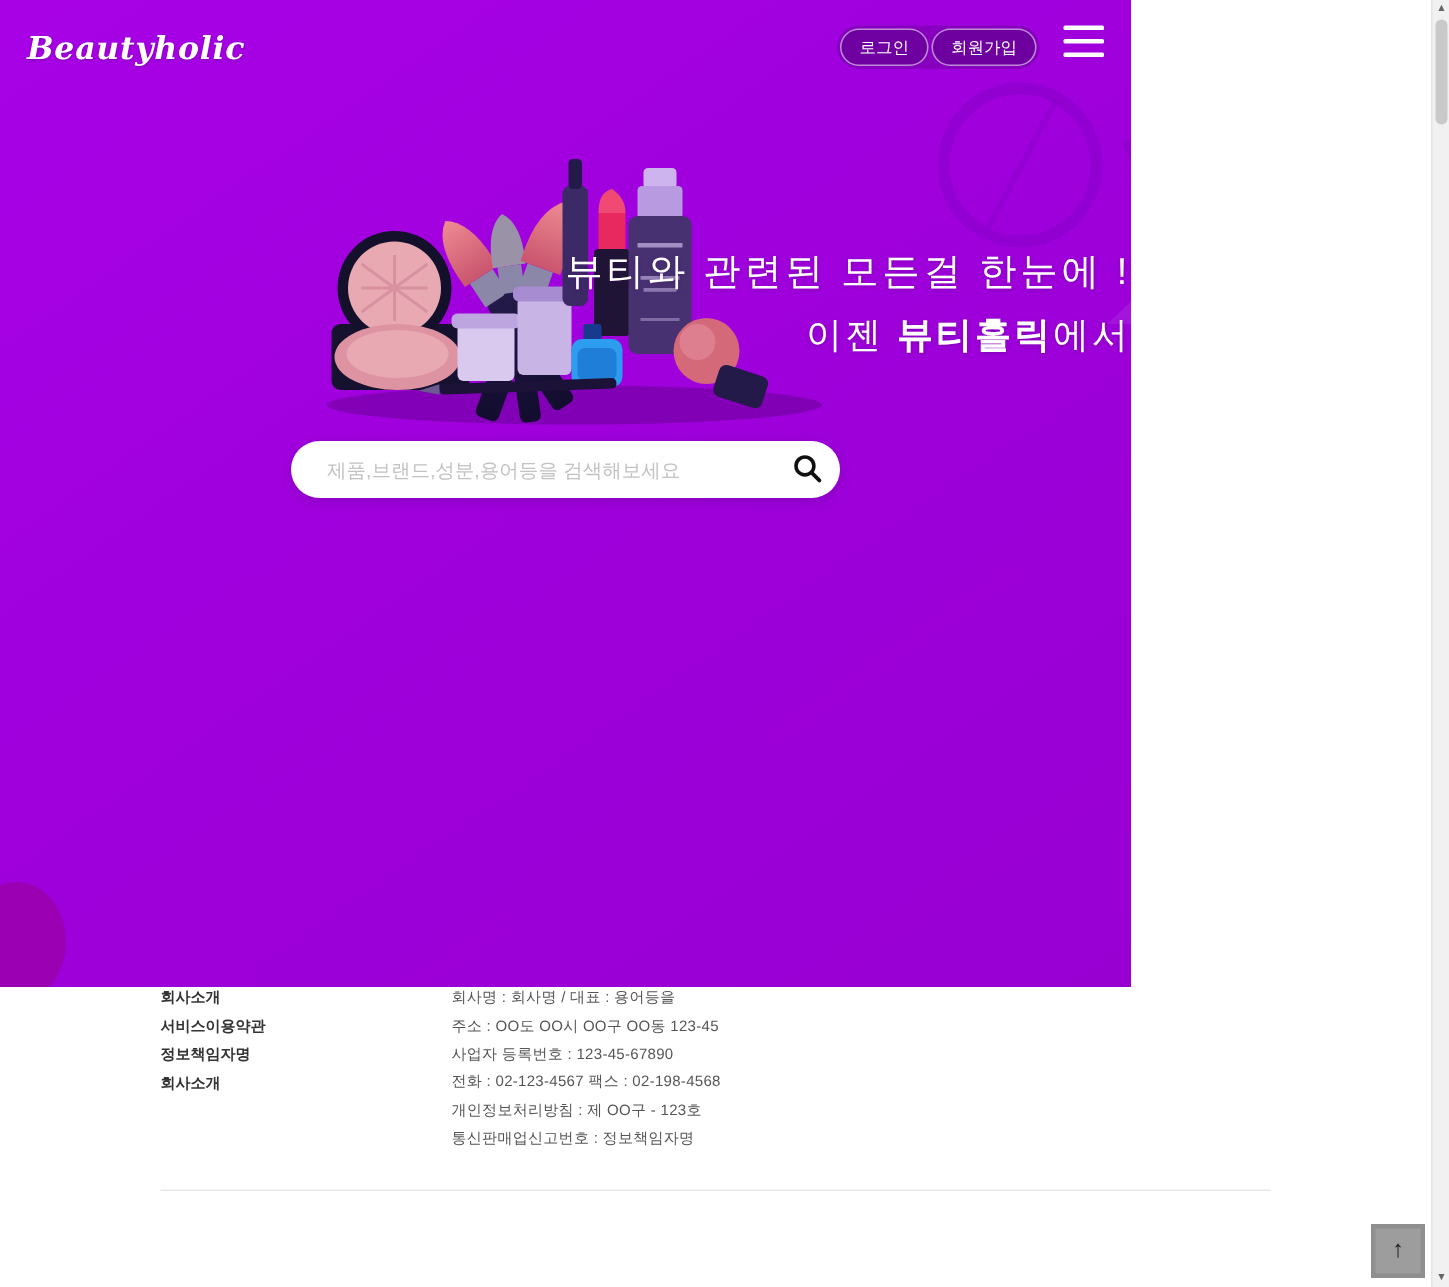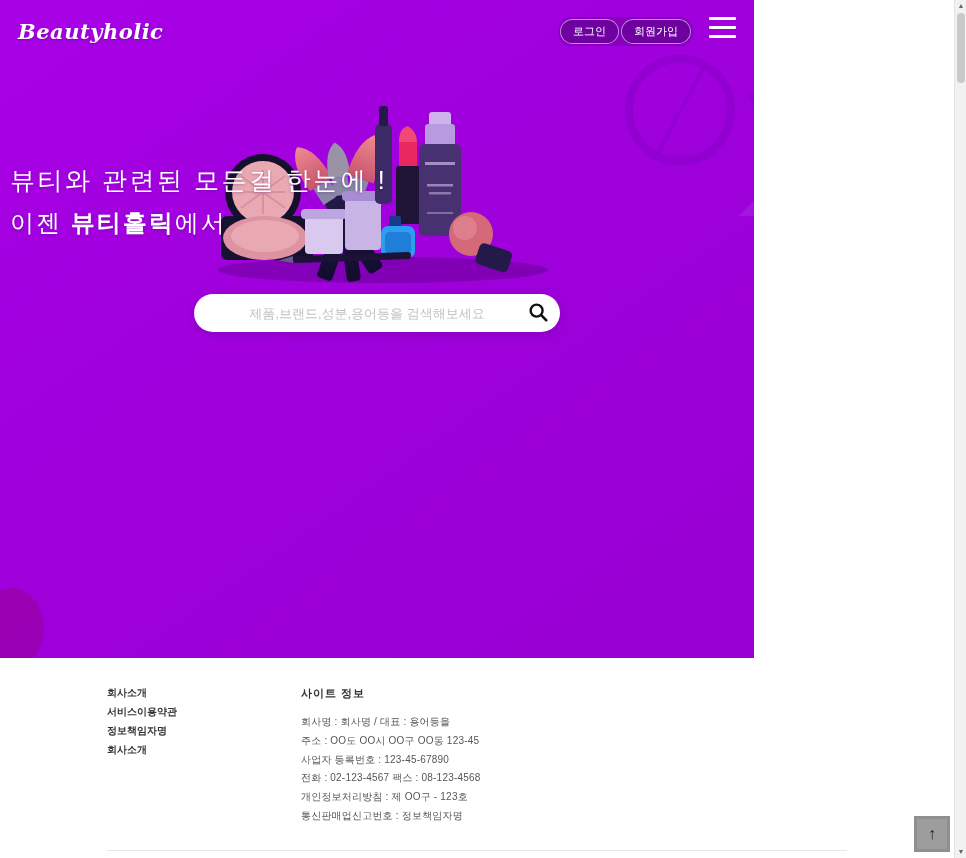--- a/index.html
+++ b/index.html
@@ -42,42 +42,42 @@
               background:rgba(40,0,70,.25); cursor:pointer; white-space:nowrap; }
   .hamburger { width:27px; height:21px; display:flex; flex-direction:column;
                justify-content:space-between; cursor:pointer; }
   .hamburger span { display:block; height:3px; background:#fff; border-radius:1px; }
 
   
   .products { position:absolute; left:50%; top:66px; transform:translateX(-50%);
               width:368px; height:222px; }
 
   
-  .hero-text { position:absolute; left:0; top:164px; width:100%; text-align:left;
-               color:#fff; z-index:3;padding-left:10px; }
+  .hero-text { position:absolute; left:0; top:164px; width:100%; text-align:right;
+               color:#fff; z-index:3; }
   .hero-line1 { font-size:25px; letter-spacing:2.5px; font-weight:400;
                 text-shadow:0 1px 3px rgba(70,0,110,.35); }
   .hero-line2 { font-size:24px; letter-spacing:2px; margin-top:10px; font-weight:400;
                 text-shadow:0 1px 3px rgba(70,0,110,.35); }
   .hero-line2 b { font-weight:bold; }
 
   
   .search-wrap { position:absolute; left:50%; top:294px; transform:translateX(-50%);
                  width:366px; height:38px; z-index:3; }
   .search-input { width:100%; height:100%; border:none; border-radius:19px; outline:none;
-                  background:#fff; text-align:center; font-size:13px; color:#444;
+                  background:#fff; font-size:13px; color:#444;
                   padding:0 44px 0 24px; box-shadow:0 2px 8px rgba(70,0,110,.25);
                   font-family:"Liberation Sans","DejaVu Sans",sans-serif; }
   .search-input::placeholder { color:#c2c2c2; }
   .search-btn { position:absolute; right:10px; top:7px; width:24px; height:24px;
                 border:none; background:transparent; cursor:pointer; padding:0; }
 
   
   .footer { position:relative; width:954px; height:200px; background:#ffffff; }
-  .footer-inner { width:740px; margin:0 auto; padding-top:28px; display:flex; }
+  .footer-inner { width:740px; margin:0 auto; display:flex; }
   .footer-links { width:194px; display:flex; flex-direction:column; gap:5px; }
   .footer-links a { font-size:10px; font-weight:bold; color:#333; text-decoration:none;
                     cursor:pointer; }
   .footer-info { flex:1; }
   .footer-info-title { font-size:11px; font-weight:bold; color:#333; margin-bottom:14px;
                        letter-spacing:1px; }
   .footer-info-line { font-size:10px; color:#555; margin-bottom:4.8px; letter-spacing:.2px; }
   .footer-divider { width:740px; margin:22px auto 0; border-top:1px solid #e8e8e8; }
 
   .scroll-top { position:absolute; left:914px; top:816px; width:36px; height:36px;
@@ -240,26 +240,25 @@
 
   <footer class="footer">
     <div class="footer-inner">
       <nav class="footer-links">
           <a>회사소개</a>
           <a>서비스이용약관</a>
           <a>정보책임자명</a>
           <a>회사소개</a>
         </nav>
       <div class="footer-info">
-        <div class="footer-info-title">사이트 정보</div>
         <div>
             <div class="footer-info-line">회사명 : 회사명 / 대표 : 용어등을</div>
             <div class="footer-info-line">주소 : OO도 OO시 OO구 OO동 123-45</div>
             <div class="footer-info-line">사업자 등록번호 : 123-45-67890</div>
-            <div class="footer-info-line">전화 : 02-123-4567 팩스 : 08-123-4568</div>
+            <div class="footer-info-line">전화 : 02-123-4567 팩스 : 02-198-4568</div>
             <div class="footer-info-line">개인정보처리방침 : 제 OO구 - 123호</div>
             <div class="footer-info-line">통신판매업신고번호 : 정보책임자명</div>
           </div>
       </div>
     </div>
     <div class="footer-divider"></div>
 
   </footer>
 
   <button class="scroll-top">

